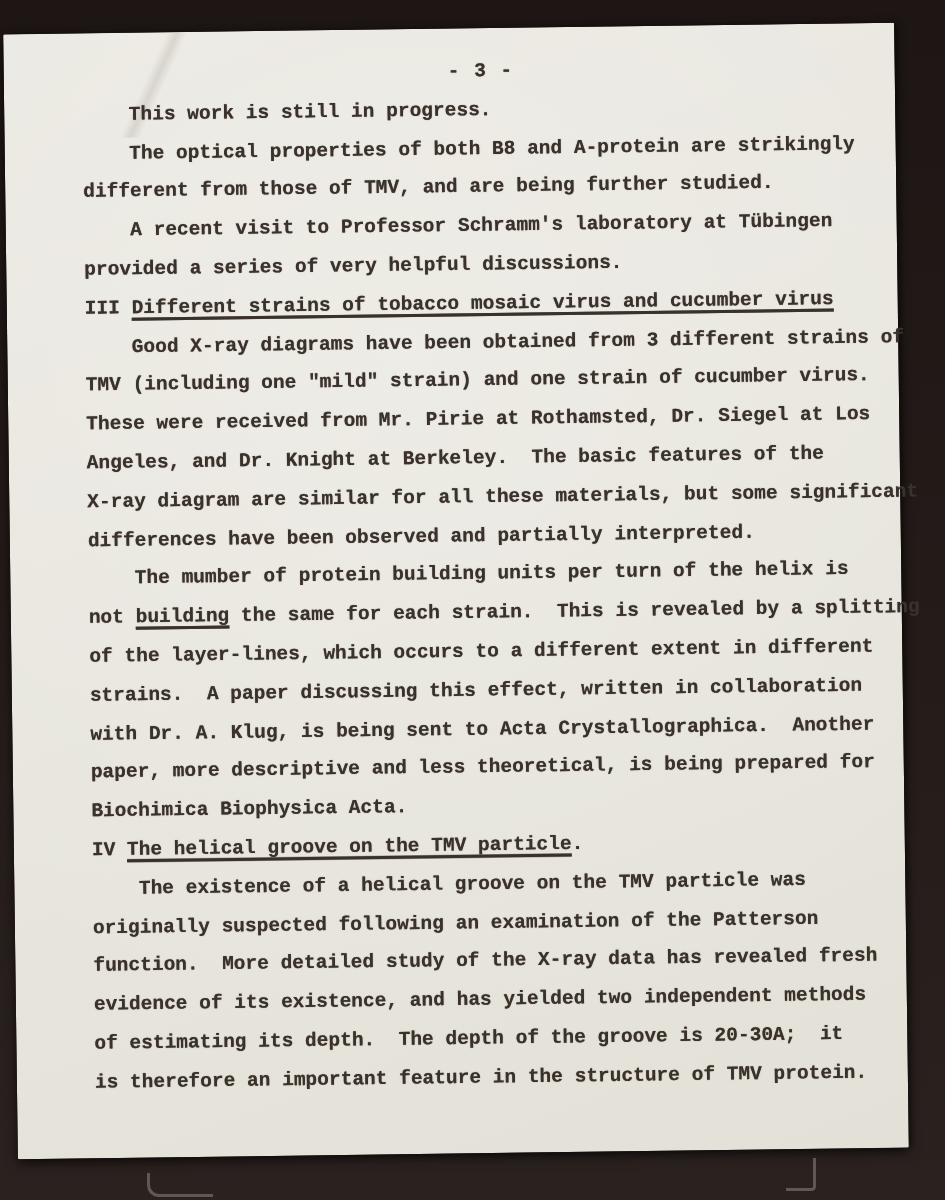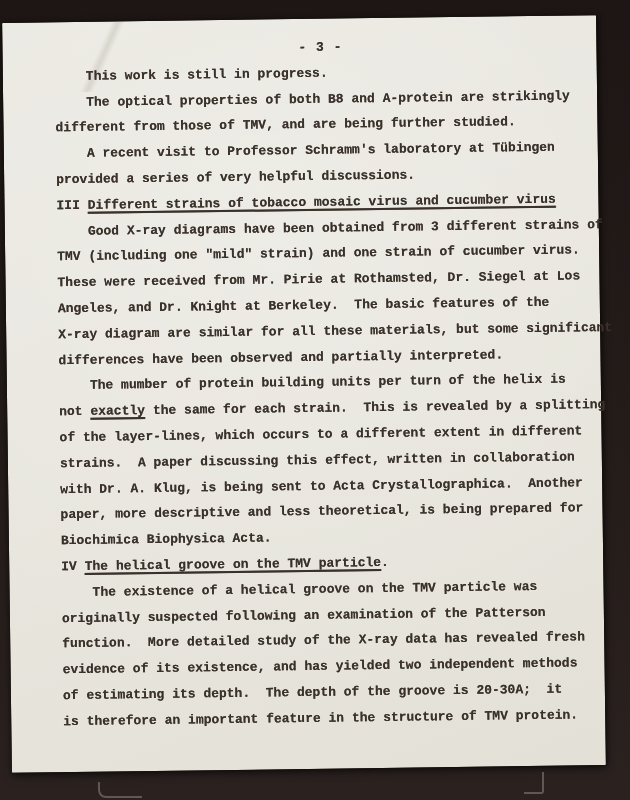--- a/index.html
+++ b/index.html
@@ -113,21 +113,21 @@
           <div class="line indent"><span>A recent visit to Professor Schramm's laboratory at Tübingen</span></div>
           <div class="line"><span>provided a series of very helpful discussions.</span></div>
           <div class="line"><span>III </span><span class="u">Different strains of tobacco mosaic virus and cucumber virus</span></div>
           <div class="line indent"><span>Good X-ray diagrams have been obtained from 3 different strains of</span></div>
           <div class="line"><span>TMV (including one "mild" strain) and one strain of cucumber virus.</span></div>
           <div class="line"><span>These were received from Mr. Pirie at Rothamsted, Dr. Siegel at Los</span></div>
           <div class="line"><span>Angeles, and Dr. Knight at Berkeley.  The basic features of the</span></div>
           <div class="line"><span>X-ray diagram are similar for all these materials, but some significant</span></div>
           <div class="line"><span>differences have been observed and partially interpreted.</span></div>
           <div class="line indent"><span>The mumber of protein building units per turn of the helix is</span></div>
-          <div class="line"><span>not </span><span class="u">exactly</span><span> the same for each strain.  This is revealed by a splitting</span></div>
+          <div class="line"><span>not </span><span class="u">building</span><span> the same for each strain.  This is revealed by a splitting</span></div>
           <div class="line"><span>of the layer-lines, which occurs to a different extent in different</span></div>
           <div class="line"><span>strains.  A paper discussing this effect, written in collaboration</span></div>
           <div class="line"><span>with Dr. A. Klug, is being sent to Acta Crystallographica.  Another</span></div>
           <div class="line"><span>paper, more descriptive and less theoretical, is being prepared for</span></div>
           <div class="line"><span>Biochimica Biophysica Acta.</span></div>
           <div class="line"><span>IV </span><span class="u">The helical groove on the TMV particle</span><span>.</span></div>
           <div class="line indent"><span>The existence of a helical groove on the TMV particle was</span></div>
           <div class="line"><span>originally suspected following an examination of the Patterson</span></div>
           <div class="line"><span>function.  More detailed study of the X-ray data has revealed fresh</span></div>
           <div class="line"><span>evidence of its existence, and has yielded two independent methods</span></div>

